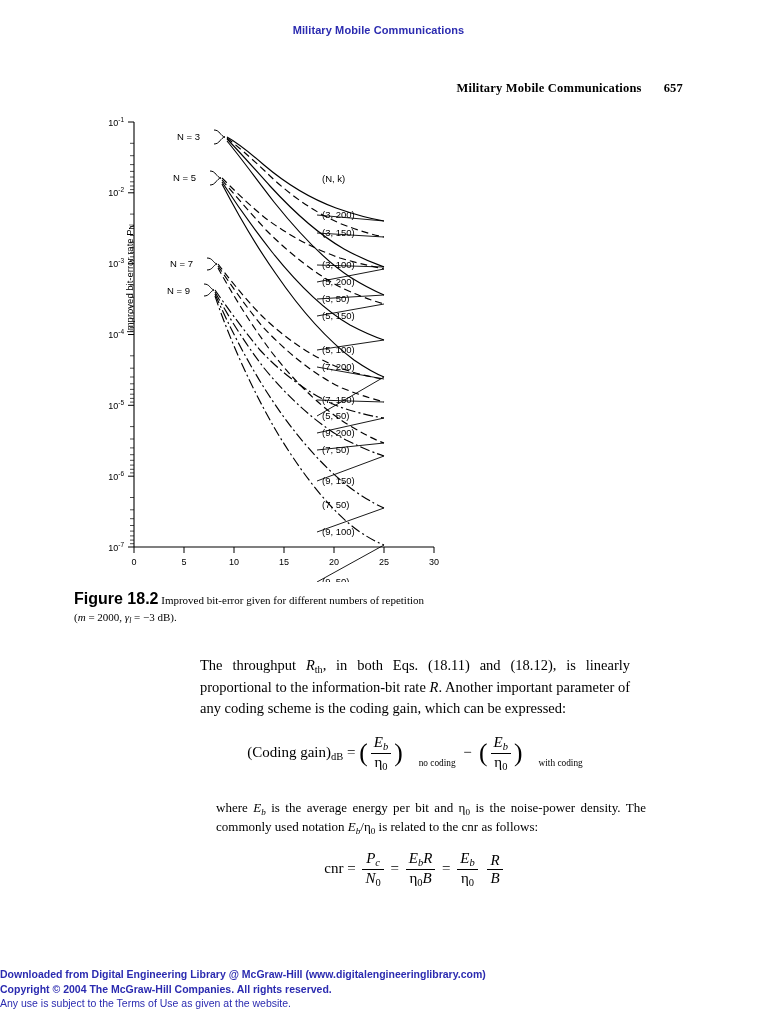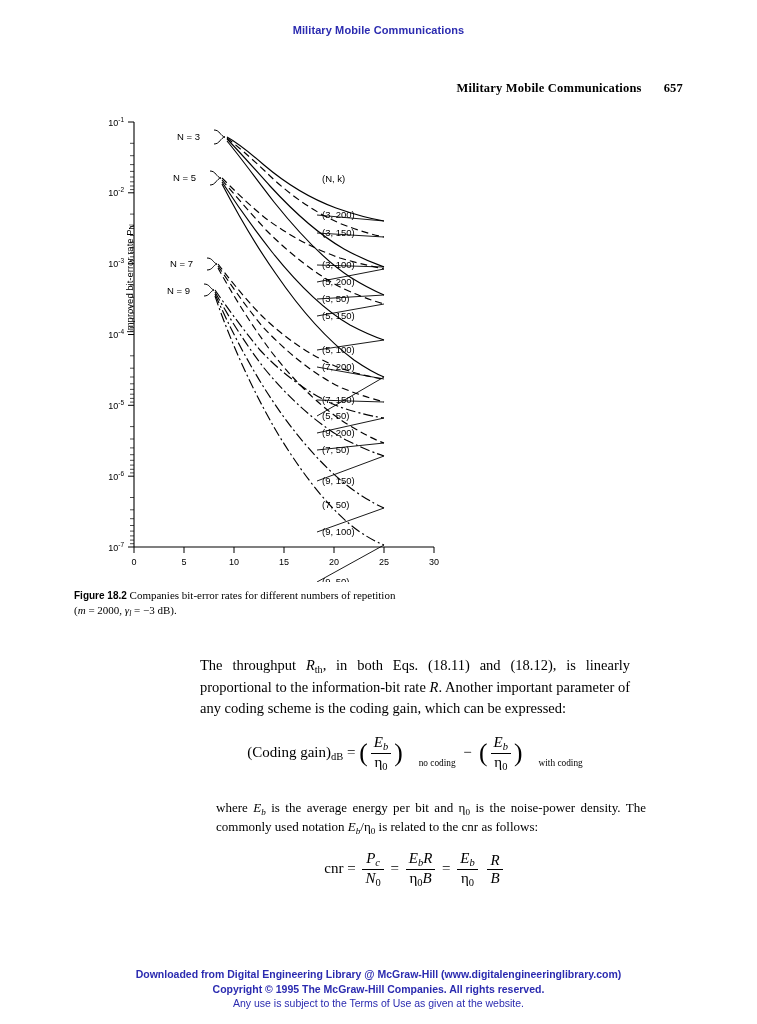--- a/index.html
+++ b/index.html
@@ -86,21 +86,21 @@
     left: 74px;
     top: 588px;
     width: 430px;
     font-family: "Liberation Serif", serif;
     font-size: 11px;
     line-height: 1.35;
   }
   .caption .cap-label {
     font-family: "Liberation Sans", sans-serif;
     font-weight: bold;
-    font-size: 10px;
+    font-size: 16px;
   }
   .caption .cap-text { }
 
   
   .body-block {
     position: absolute;
     left: 200px;
     top: 655px;
     width: 430px;
     font-size: 14.5px;
@@ -153,21 +153,20 @@
     vertical-align: -0.9em;
     margin-left: 16px;
   }
 
   
   .footer {
     position: absolute;
     left: 0;
     bottom: 14px;
     width: 100%;
-    text-align: center;
     font-family: "Liberation Sans", sans-serif;
     font-size: 10.5px;
     line-height: 1.35;
     color: #2b2bb0;
   }
   .footer .l1 { font-weight: bold; }
   .footer .l2 { font-weight: bold; }
   .footer .l3 { font-weight: normal; }
 </style>
 </head>
@@ -368,21 +367,21 @@
           <text x="248" y="473">(9, 50)</text>
         </g>
       </svg>
 
       <div class="ylabel">Improved bit-error rate P<span style="font-size:0.8em;vertical-align:-0.25em;">N</span></div>
     </div>
   </div>
 
   <div class="caption">
     <span class="cap-label">Figure 18.2</span>
-    <span class="cap-text">Companies bit-error rates for different numbers of repetition</span><br>
+    <span class="cap-text">Improved bit-error given for different numbers of repetition</span><br>
     <span>(<i class="var">m</i> = 2000, <i class="var">γ</i><span class="sub"><i class="var">l</i></span> = −3 dB).</span>
   </div>
 
   <div class="body-block">
     <p>
       The throughput <i class="var">R</i><span class="sub">th</span>, in both Eqs. (18.11) and (18.12), is linearly proportional to the information-bit rate <i class="var">R</i>. Another important parameter of any coding scheme is the coding gain, which can be expressed:
     </p>
     <div class="eq">
       (Coding&nbsp;gain)<span class="sub">dB</span> =
       <span class="paren-big">(</span><span class="frac"><span class="num"><i class="var">E</i><span class="sub"><i class="var">b</i></span></span><span class="den">η<span class="sub">0</span></span></span><span class="paren-big">)</span><span class="pscript">no coding</span>
@@ -404,17 +403,17 @@
       =
       <span class="frac"><span class="num"><i class="var">E</i><span class="sub"><i class="var">b</i></span><i class="var">R</i></span><span class="den">η<span class="sub">0</span><i class="var">B</i></span></span>
       =
       <span class="frac"><span class="num"><i class="var">E</i><span class="sub"><i class="var">b</i></span></span><span class="den">η<span class="sub">0</span></span></span>
       <span class="frac"><span class="num"><i class="var">R</i></span><span class="den"><i class="var">B</i></span></span>
     </span>
   </div>
 
   <div class="footer">
     <div class="l1">Downloaded from Digital Engineering Library @ McGraw-Hill (www.digitalengineeringlibrary.com)</div>
-    <div class="l2">Copyright © 1995 The McGraw-Hill Companies. All rights reserved.</div>
+    <div class="l2">Copyright © 2004 The McGraw-Hill Companies. All rights reserved.</div>
     <div class="l3">Any use is subject to the Terms of Use as given at the website.</div>
   </div>
 
 </div>
 
 </body></html>

